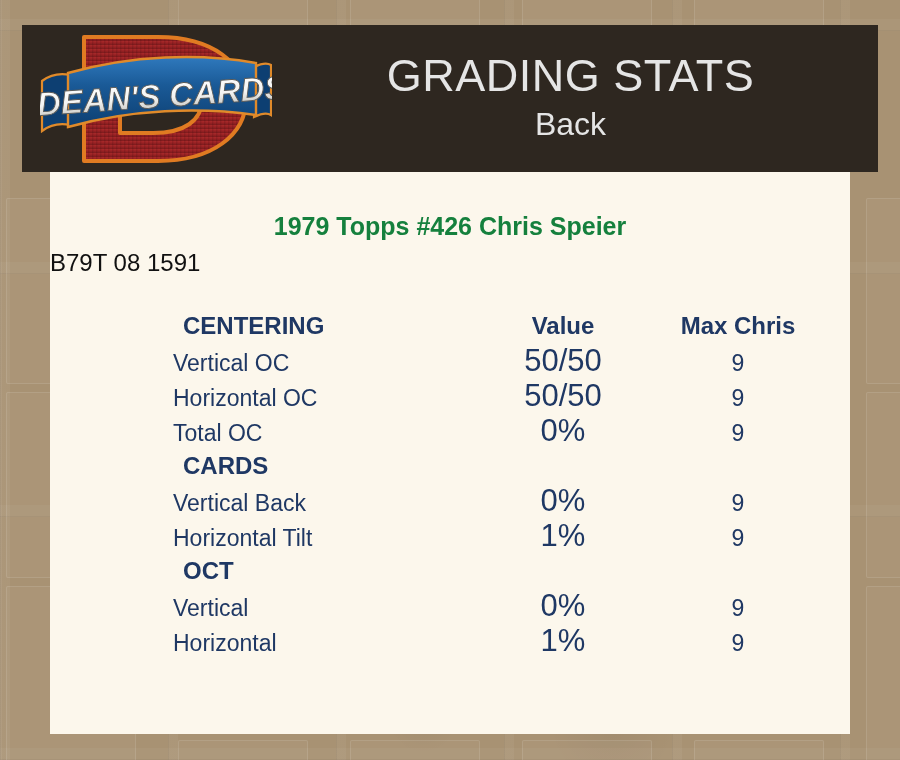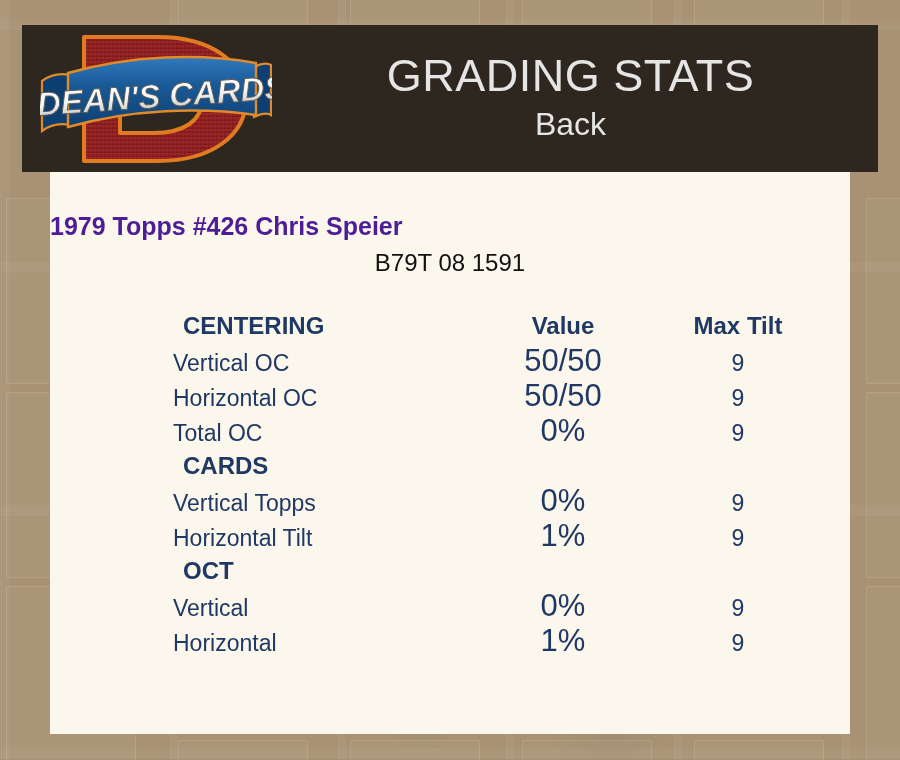--- a/index.html
+++ b/index.html
@@ -97,27 +97,28 @@
     left: 50px;
     top: 172px;
     width: 800px;
     height: 562px;
     background: #fcf7ec;
     z-index: 4;
     padding-top: 38px;
   }
 
   .card-title {
-    color: #4c1d95;
+    text-align: center;
+    color: #15803d;
     font-size: 25px;
     font-weight: bold;
     line-height: 32px;
   }
   .card-code {
-    text-align: center;
+    text-align: left;
     color: #111111;
     font-size: 24px;
     font-weight: 400;
     line-height: 32px;
     margin-top: 5px;
   }
 
   
   .stats {
     margin-top: 29px;
@@ -236,21 +237,21 @@
 
   <div class="card-title">1979 Topps #426 Chris Speier</div>
 
   <div class="card-code">B79T 08 1591</div>
 
   <div class="stats" id="stats-table">
 
   <div class="stats-row section stats-header">
         <div class="col-label">CENTERING</div>
         <div class="col-value">Value</div>
-        <div class="col-grade">Max Tilt</div>
+        <div class="col-grade">Max Chris</div>
       </div>
       <div class="stats-row item">
         <div class="col-label">Vertical OC</div>
         <div class="col-value">50/50</div>
         <div class="col-grade">9</div>
       </div>
       <div class="stats-row item">
         <div class="col-label">Horizontal OC</div>
         <div class="col-value">50/50</div>
         <div class="col-grade">9</div>
@@ -259,21 +260,21 @@
         <div class="col-label">Total OC</div>
         <div class="col-value">0%</div>
         <div class="col-grade">9</div>
       </div>
       <div class="stats-row section">
         <div class="col-label">CARDS</div>
         <div class="col-value"></div>
         <div class="col-grade"></div>
       </div>
       <div class="stats-row item">
-        <div class="col-label">Vertical Topps</div>
+        <div class="col-label">Vertical Back</div>
         <div class="col-value">0%</div>
         <div class="col-grade">9</div>
       </div>
       <div class="stats-row item">
         <div class="col-label">Horizontal Tilt</div>
         <div class="col-value">1%</div>
         <div class="col-grade">9</div>
       </div>
       <div class="stats-row section">
         <div class="col-label">OCT</div>

